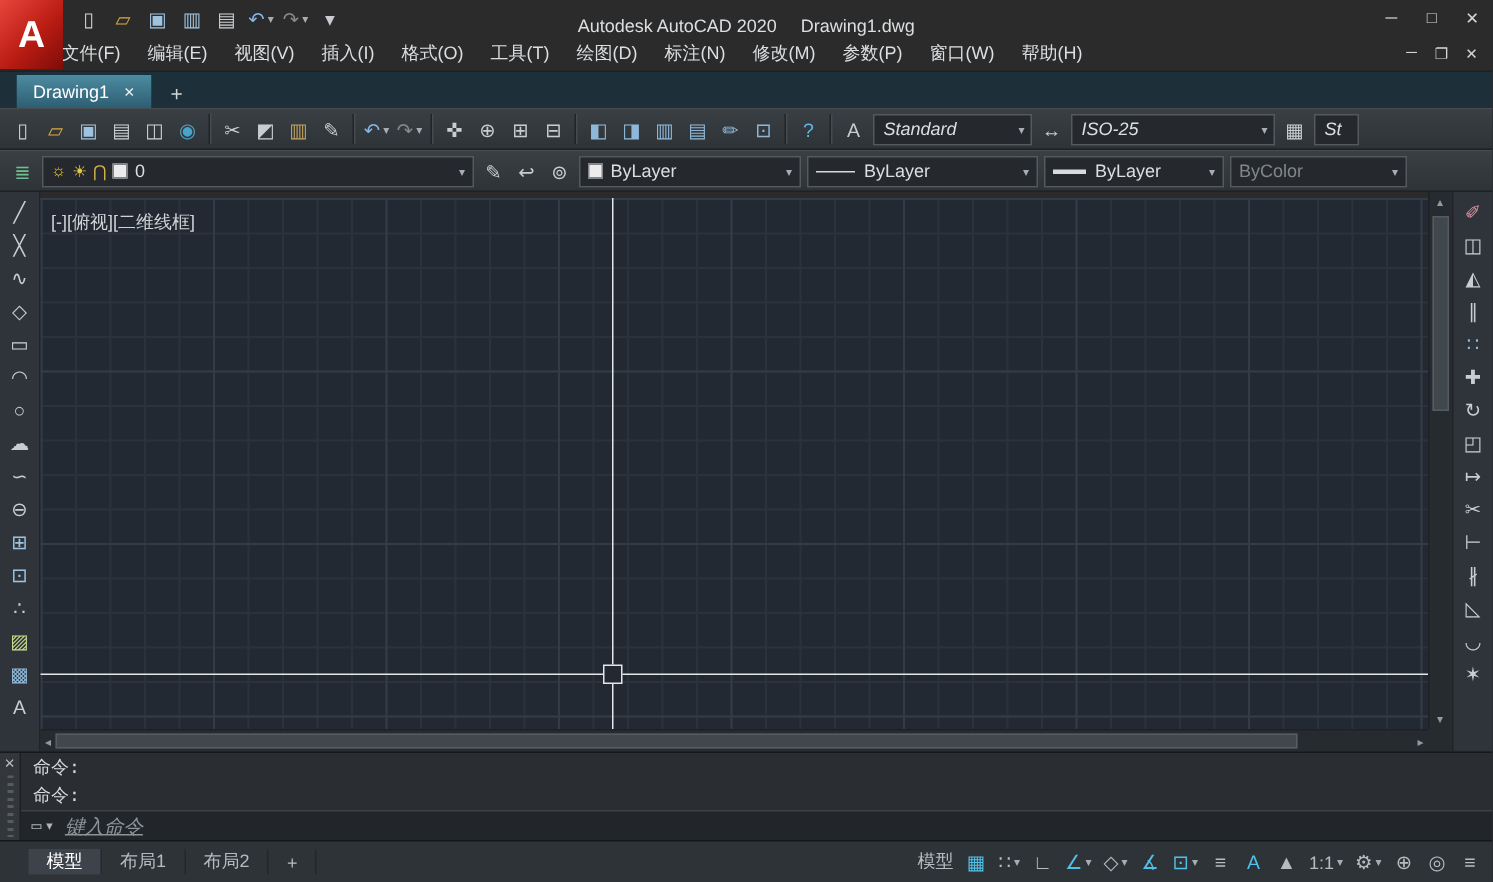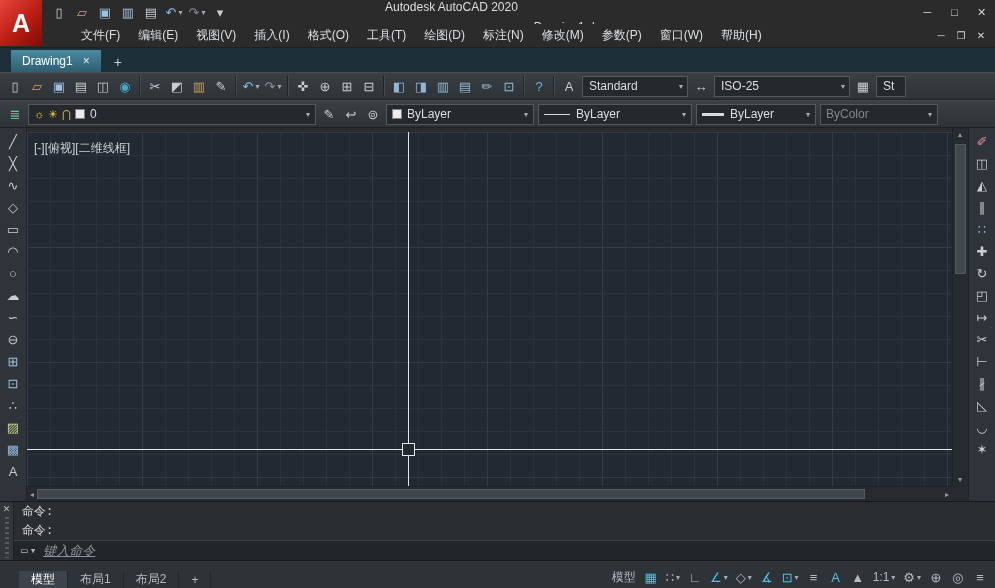--- a/index.html
+++ b/index.html
@@ -9,30 +9,30 @@
 
   
   .titlebar { position:absolute; top:0; left:0; right:0; height:24px; background:#2b2b2b;
               display:flex; align-items:center; }
   .logo { position:absolute; top:0; left:0; width:42px; height:46px; z-index:6;
           background:linear-gradient(135deg,#e8453c 0%,#b91c12 55%,#7e0d08 100%);
           display:flex; align-items:center; justify-content:center;
           color:#fff; font-size:25px; font-weight:bold; }
   .qat { margin-left:48px; display:flex; align-items:center; gap:1px; }
   .title { position:absolute; left:0; right:0; top:0; height:24px; display:flex;
-           align-items:flex-start; justify-content:center; font-size:12px; color:#dcdfe2;
+           align-items:flex-end; justify-content:center; font-size:12px; color:#dcdfe2;
            pointer-events:none; }
   .title .doc { margin-left:16px;margin-top:20px; }
   .win-controls { margin-left:auto; display:flex; z-index:5; }
   .wc { width:27px; height:22px; display:flex; align-items:center; justify-content:center;
         color:#d2d6d9; font-size:11px; }
 
   
   .menubar { position:absolute; top:24px; left:0; right:0; height:24px; background:#2b2b2b;
-             border-bottom:1px solid #202023; display:flex; align-items:center; padding-left:72px; }
+             border-bottom:1px solid #202023; display:flex; align-items:center; padding-left:32px; }
   .menu-item { padding:0 9px; font-size:12px; color:#dcdfe2; height:24px; display:flex; align-items:center; }
   .doc-controls { margin-left:auto; display:flex; padding-right:4px; }
   .doc-controls .wc { width:20px; height:18px; font-size:10px; }
 
   
   .tabrow { position:absolute; top:48px; left:0; right:0; height:24px; background:#1d3039;
             display:flex; align-items:flex-end; padding-left:10px; }
   .file-tab { height:23px; display:flex; align-items:center; gap:10px; padding:0 11px;
               background:linear-gradient(#4d8ba1,#2d5e72); color:#fff; font-size:12px;
               border:1px solid #16333d; border-bottom:none; }
@@ -47,21 +47,21 @@
   .tb1 { top:72px; height:28px; }
   .tb2 { top:100px; height:28px; }
   .tb-item { min-width:22px; height:22px; display:flex; align-items:center; justify-content:center;
              color:#c9cdd1; font-size:13px; }
   .tb-item .lbl { font-size:12px; }
   .tb-item .caret, .combo .caret, .sb-item .caret { font-size:8px; color:#a7adb2; margin-left:2px; }
   .t-sep { min-width:0; width:2px; height:20px; border-left:1px solid #212529;
            border-right:1px solid #464b50; margin:0 3px; }
   .t-combo { justify-content:flex-start; background:#25292d; border:1px solid #55595e;
              height:21px; padding:0 4px; font-size:12px; color:#dcdfe2; margin:0 2px; }
-  .t-combo .lbl { flex:1; padding:0 2px; white-space:nowrap; overflow:hidden; }
+  .t-combo .lbl { flex:1; padding:0 2px; white-space:nowrap; overflow:hidden;font-style:italic; }
   .t-combo .caret { margin-left:auto; }
   [data-name="text-style-combo"]  { width:106px; }
   [data-name="dim-style-combo"]   { width:136px; }
   [data-name="table-style-combo"] { width:30px; }
 
   .combo { display:flex; align-items:center; background:#25292d; border:1px solid #55595e;
            height:21px; padding:0 5px; font-size:12px; color:#dcdfe2; margin:0 2px; }
   .combo .lbl { flex:1; white-space:nowrap; overflow:hidden; }
   .layer-combo     { width:288px; }
   .color-combo     { width:148px; }
@@ -123,21 +123,21 @@
   .cmd-body { flex:1; display:flex; flex-direction:column;
               font-family:"DejaVu Sans Mono", monospace; }
   .cmd-line { padding:1px 8px; font-size:12px; color:#d6d9db; }
   .cmd-input-row { margin-top:auto; height:21px; background:#22262a; border-top:1px solid #3c4146;
                    display:flex; align-items:center; padding:0 7px; gap:7px; }
   .cmd-btn { display:flex; align-items:center; gap:2px; color:#aeb3b8; font-size:11px; }
   .cmd-placeholder { font-style:italic; color:#8d9398; font-size:13px;text-decoration:underline; }
 
   
   .statusbar { position:absolute; left:0; right:0; bottom:0; height:28px; background:#2e3338;
-               border-top:1px solid #15181a; display:flex; align-items:flex-end; }
+               border-top:1px solid #15181a; display:flex; align-items:center; }
   .sb-grip { width:13px; background:repeating-linear-gradient(90deg,#4b5055 0 2px, transparent 2px 4px);
              margin:7px 3px; }
   .layout-tabs { display:flex; align-items:stretch; }
   .layout-tab { padding:0 12px; display:flex; align-items:center; font-size:12px; color:#b6bbc0;
                 border-right:1px solid #24282c; }
   .layout-tab.active { background:#3c434a; color:#fff; }
   .status-icons { margin-left:auto; display:flex; align-items:center; padding-right:5px; gap:2px; }
   .sb-item { min-width:20px; height:22px; display:flex; align-items:center; justify-content:center;
              color:#b6bbc0; font-size:13px; padding:0 3px; }
   .sb-item .lbl { font-size:12px; }

